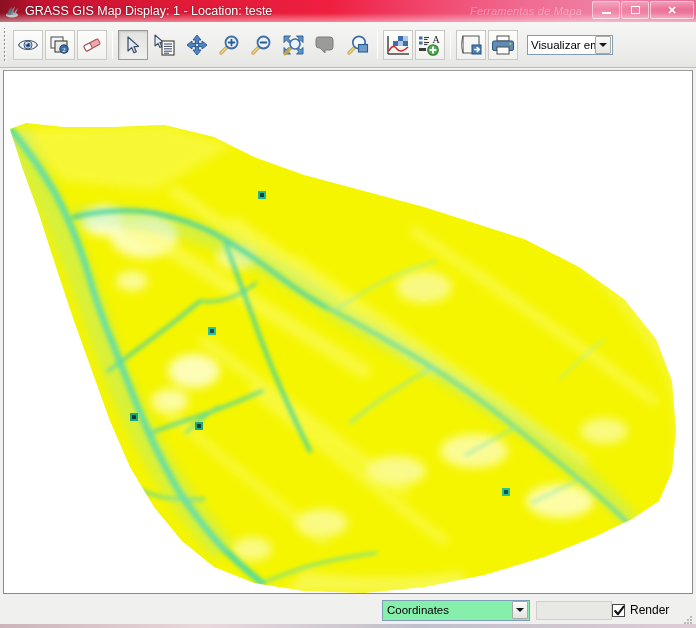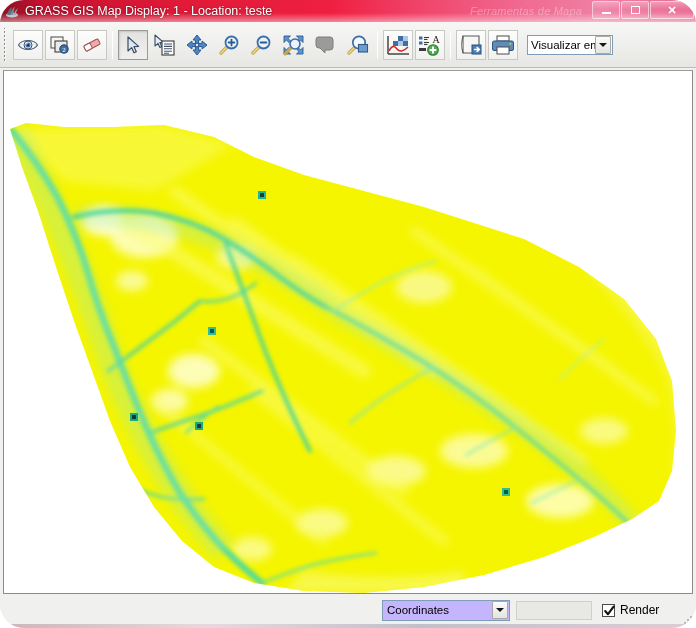--- a/index.html
+++ b/index.html
@@ -11,21 +11,20 @@
     font-family: "Liberation Sans", sans-serif;
   }
 
   
   #window {
     position: relative;
     width: 696px;
     height: 628px;
     background: #f0f0f0;
     overflow: hidden;
-    border-radius: 24px;
   }
 
   
   #titlebar {
     position: absolute;
     left: 0; top: 0;
     width: 696px; height: 22px;
     background:
       linear-gradient(to right,
         #8a1020 0px,
@@ -208,44 +207,43 @@
   #statusbar {
     position: absolute;
     left: 0; top: 596px;
     width: 696px; height: 28px;
     background: #f0f0ee;
     display: flex;
     align-items: center;
   }
   #status-left-pad { flex: 0 0 382px; height: 22px; }
   #status-combo {
-    width: 128px; height: 21px;
+    width: 148px; height: 21px;
     border: 1px solid #7f9db9;
-    background: #c4b5fd;
+    background: #86efac;
     display: flex;
     align-items: center;
     flex: 0 0 auto;
   }
   #status-combo .combo-text {
     flex: 1 1 auto;
     padding-left: 4px;
     font-size: 11.5px;
     color: #000;
     white-space: nowrap;
     overflow: hidden;
   }
   #status-field {
     margin-left: 6px;
     width: 76px; height: 19px;
     background: #e8e8e5;
     border: 1px solid #cfcfcb;
     flex: 0 0 auto;
   }
   #render-box {
-    margin-left: 10px;
     display: flex;
     align-items: center;
     flex: 0 0 auto;
   }
   .chk {
     width: 13px; height: 13px;
     border: 1px solid #4a4a46;
     background: #ffffff;
     position: relative;
     flex: 0 0 auto;

